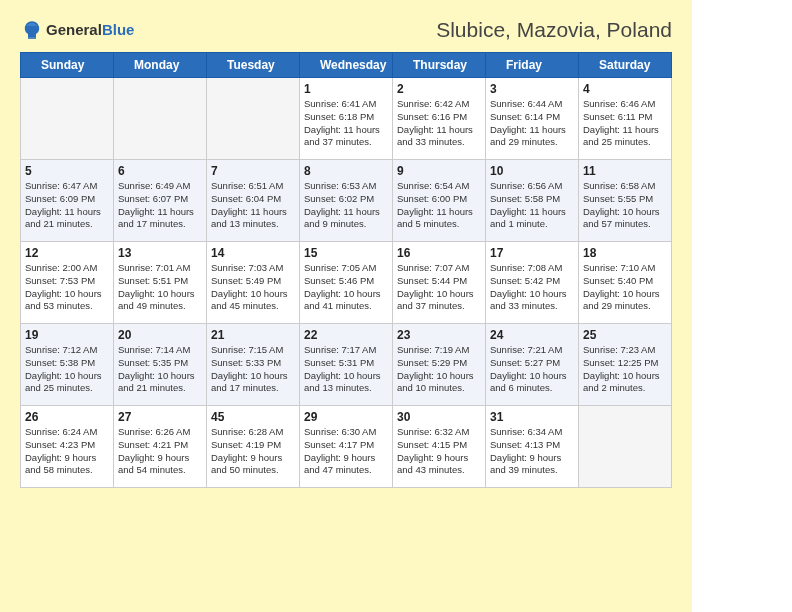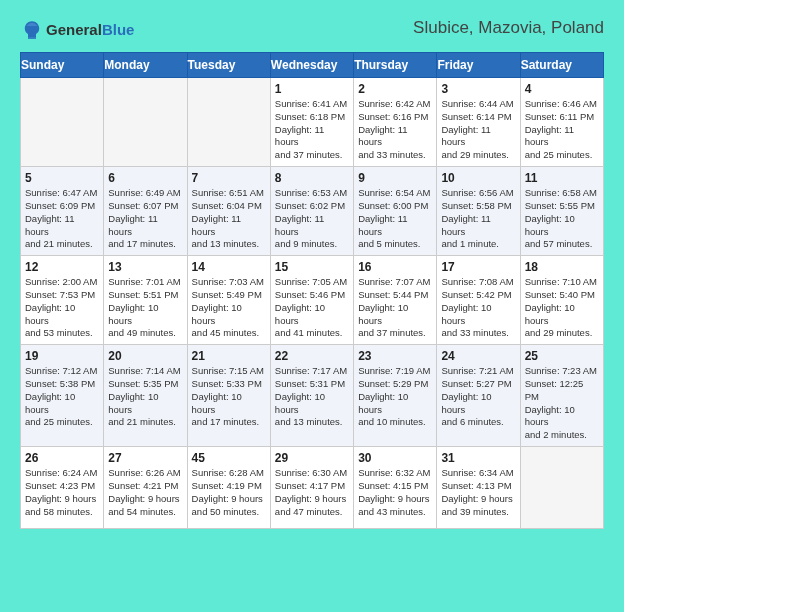--- a/index.html
+++ b/index.html
@@ -4,24 +4,24 @@
   <style>
     * { margin: 0; padding: 0; box-sizing: border-box; }
     body {
       width: 792px;
       height: 612px;
       font-family: Arial, sans-serif;
       background: #fff;
       overflow: hidden;
     }
     .page {
-      width: 624px;
+      width: 692px;
       height: 612px;
       padding: 18px 20px 10px 20px;
-      background: #5eead4;
+      background: #fef9c3;
     }
     .header {
       display: flex;
       justify-content: space-between;
       align-items: flex-start;
       margin-bottom: 10px;
     }
     .logo {
       display: flex;
       align-items: center;
@@ -34,34 +34,34 @@
     .title-block {
       text-align: right;
     }
     .month-title {
       font-size: 32px;
       font-weight: bold;
       color: #222;
       line-height: 1.1;
     }
     .location-title {
-      font-size: 17px;
+      font-size: 21px;
       color: #444;
     }
     .calendar {
       width: 100%;
       border-collapse: collapse;
       table-layout: fixed;
     }
     .calendar th {
       background: #2a6ebb;
       color: #fff;
       font-size: 12px;
       font-weight: bold;
-      padding: 5px 0;
+      padding: 5px 20px;
       text-align: left;
       border: 1px solid #1a5aaa;
     }
     .calendar td {
       border: 1px solid #ccc;
       vertical-align: top;
       padding: 4px 4px 4px 4px;
       font-size: 10px;
       color: #333;
       height: 82px;

